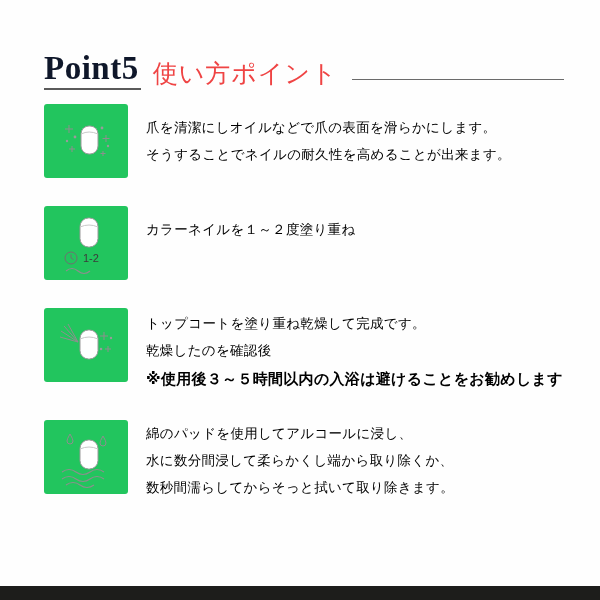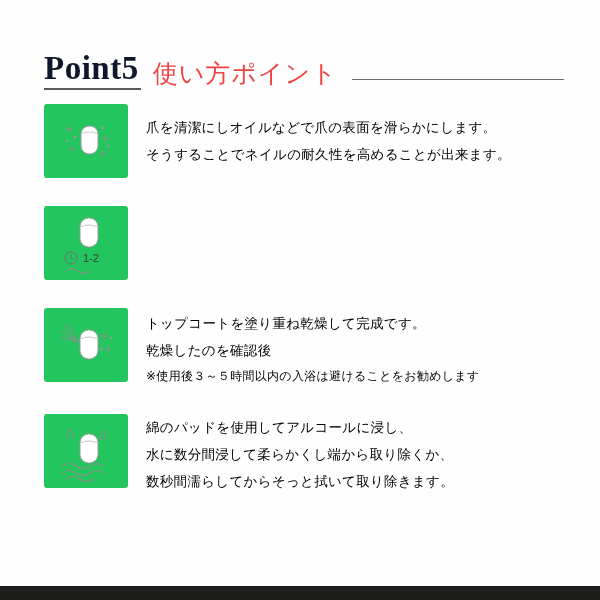--- a/index.html
+++ b/index.html
@@ -88,21 +88,22 @@
     font-size: 13.5px;
     line-height: 2.0;
     color: #000000;
     letter-spacing: 0.3px;
   }
   .step-text .line {
     display: block;
     white-space: nowrap;
   }
   .step-text .line.small {
-    font-size: 12px;
+    font-size: 15px;
+    font-weight: bold;
   }
 
   
   .step-1 { margin-bottom: 28px; }
   .step-2 { margin-bottom: 28px; }
   .step-3 { margin-bottom: 26px; }
 
   .step-1 .step-text { padding-top: 10px; }
   .step-2 .step-text { padding-top: 10px; }
   .step-3 .step-text { padding-top: 2px; }
@@ -162,20 +163,21 @@
           <rect x="36" y="12" width="18" height="29" rx="8.5" ry="8.5" fill="#ffffff" stroke="#9a9a9a" stroke-width="1"></rect>
           <path d="M36 21 q9 -4 18 0" fill="none" stroke="#c9c9c9" stroke-width="1"></path>
           <circle cx="27" cy="52" r="6" fill="none" stroke="#6f6f6f" stroke-width="1"></circle>
           <path d="M27 48.5 l0 3.5 l2.5 1.5" fill="none" stroke="#6f6f6f" stroke-width="1"></path>
           <text x="39" y="56" font-family="Liberation Sans, sans-serif" font-size="11" fill="#3b3b3b">1-2</text>
           <path d="M22 65 q6 -5 12 0 q6 5 12 0" fill="none" stroke="#8e8e8e" stroke-width="1.2"></path>
         </svg>
 
       </div>
       <div class="step-text">
+        <span class="line">カラーネイルを１～２度塗り重ね</span>
       </div>
     </div>
 
     <div class="step step-3">
       <div class="step-icon">
         <svg width="84" height="74" viewBox="0 0 84 74">
           <rect x="36" y="22" width="18" height="29" rx="8.5" ry="8.5" fill="#ffffff" stroke="#9a9a9a" stroke-width="1"></rect>
           <path d="M36 31 q9 -4 18 0" fill="none" stroke="#c9c9c9" stroke-width="1"></path>
           <g stroke="#8e8e8e" stroke-width="1" fill="none">
             <path d="M20 18 L34 34"></path>

